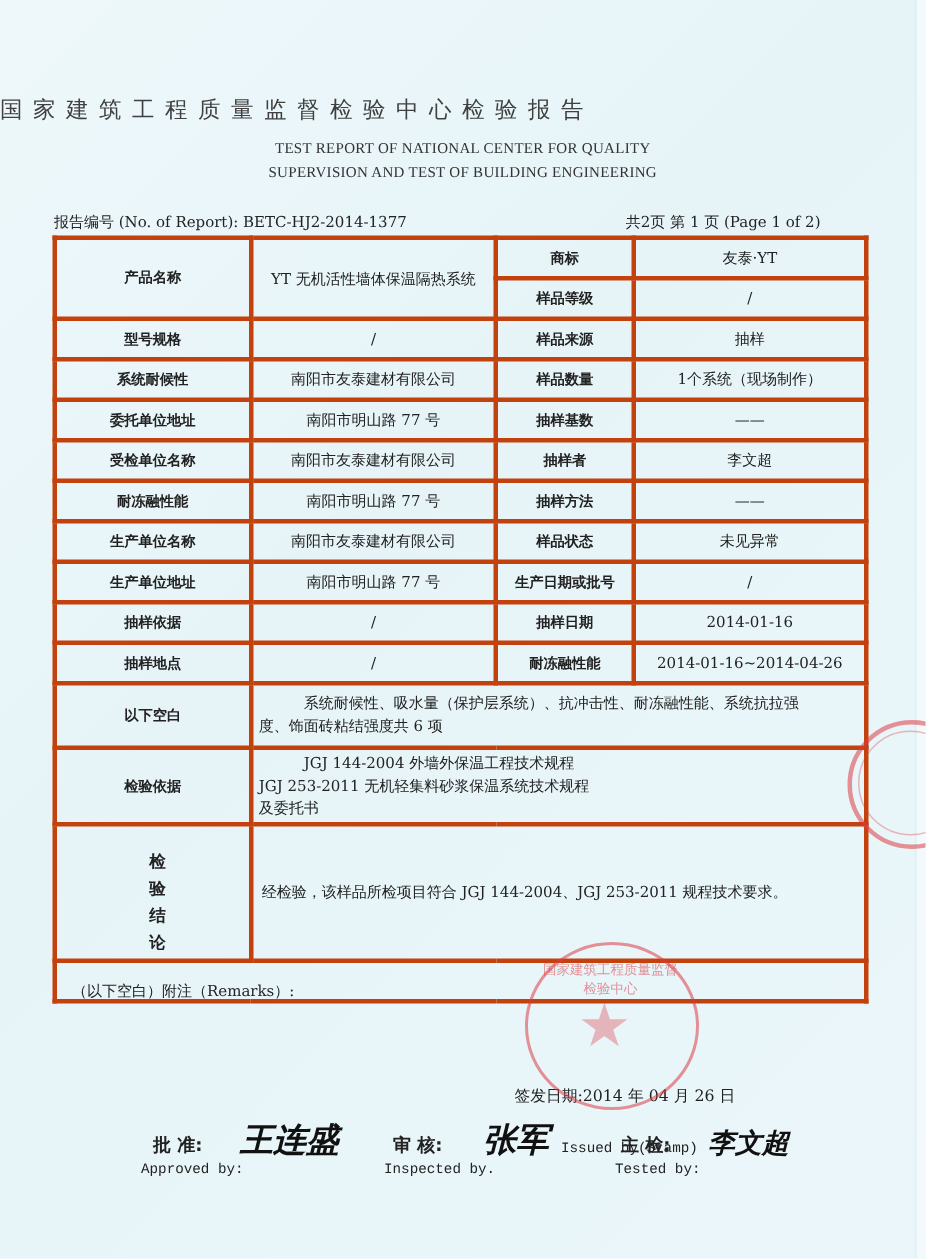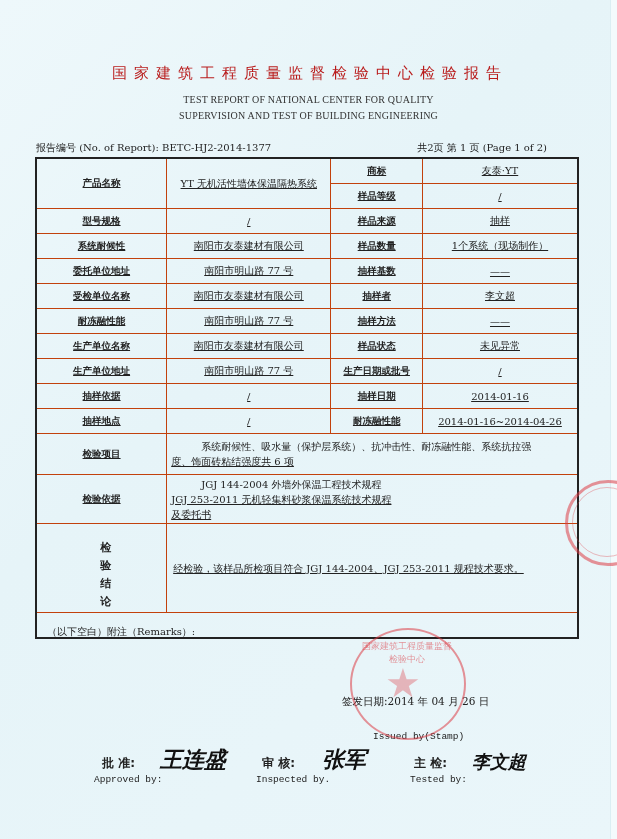--- a/index.html
+++ b/index.html
@@ -2,30 +2,30 @@
 <html><head>
 <meta charset="utf-8">
 <style>
   html, body { margin:0; padding:0; }
   body {
     width:617px; height:839px; overflow:hidden; position:relative;
     background: linear-gradient(135deg,#eef8fb 0%,#e6f4f8 40%,#eaf6fa 100%);
     font-family: "DejaVu Serif", "Liberation Serif", serif;
     color:#222;
   }
-  .title-cn { position:absolute; left:0; width:508px; top:64px; text-align:right;
-    font-size:15px; letter-spacing:7px; color:#b91c1c; }
+  .title-cn { position:absolute; left:0; width:508px; top:64px; text-align:left;
+    font-size:15px; letter-spacing:7px; color:#404040; }
   .title-en { position:absolute; left:0; width:617px; text-align:center;
     font-family:"Liberation Serif", serif; font-size:10px; color:#333; letter-spacing:0.2px; }
   .title-en.l1 { top:94px; } .title-en.l2 { top:110px; }
   .report-no { position:absolute; left:36px; top:141px; font-size:10px; color:#222; }
   .page-info { position:absolute; right:70px; top:141px; font-size:10px; color:#222; }
   table.main { position:absolute; left:35px; top:157px; width:544px; border-collapse:collapse;
     border:2px solid #222; font-size:10px; }
-  table.main td { border:1px solid #c2410c; text-align:center; padding:0 4px; height:24px;text-decoration:underline; }
+  table.main td { border:3px solid #c2410c; text-align:center; padding:0 4px; height:24px; }
   td.lbl { font-weight:bold; font-family:"DejaVu Sans", sans-serif; font-size:9.5px; }
   td.left { text-align:left !important; line-height:15px;margin-left:11px; }
   .indent { padding-left:30px; display:inline-block; }
   .vert { line-height:18px; font-weight:bold; font-family:"DejaVu Sans", sans-serif; font-size:11px; }
   .remarks { position:relative; height:150px; vertical-align:top !important; text-align:left; }
   .remarks-label { position:absolute; left:10px; top:12px; }
   .issue-date { position:absolute; left:305px; top:82px; font-size:10.5px; }
   .issued-by { position:absolute; left:336px; top:118px; font-family:"Liberation Mono", monospace; font-size:9.5px; }
   .stamp { position:absolute; border-radius:50%; border:2px solid rgba(220,60,70,0.55); }
   .stamp-inner { position:absolute; border-radius:50%; border:1px solid rgba(220,60,70,0.35); }
@@ -117,21 +117,21 @@
     <td class="lbl">抽样日期</td>
     <td>2014-01-16</td>
   </tr>
   <tr>
     <td class="lbl">抽样地点</td>
     <td>/</td>
     <td class="lbl">耐冻融性能</td>
     <td>2014-01-16~2014-04-26</td>
   </tr>
   <tr>
-    <td class="lbl" style="height:40px">检验项目</td>
+    <td class="lbl" style="height:40px">以下空白</td>
     <td colspan="3" class="left">
       <span class="indent">系统耐候性、吸水量（保护层系统）、抗冲击性、耐冻融性能、系统抗拉强</span><br>
       <span>度、饰面砖粘结强度共 6 项</span>
     </td>
   </tr>
   <tr>
     <td class="lbl" style="height:48px">检验依据</td>
     <td colspan="3" class="left">
       <span class="indent">JGJ 144-2004 外墙外保温工程技术规程</span><br>
       <span>JGJ 253-2011 无机轻集料砂浆保温系统技术规程</span><br>

